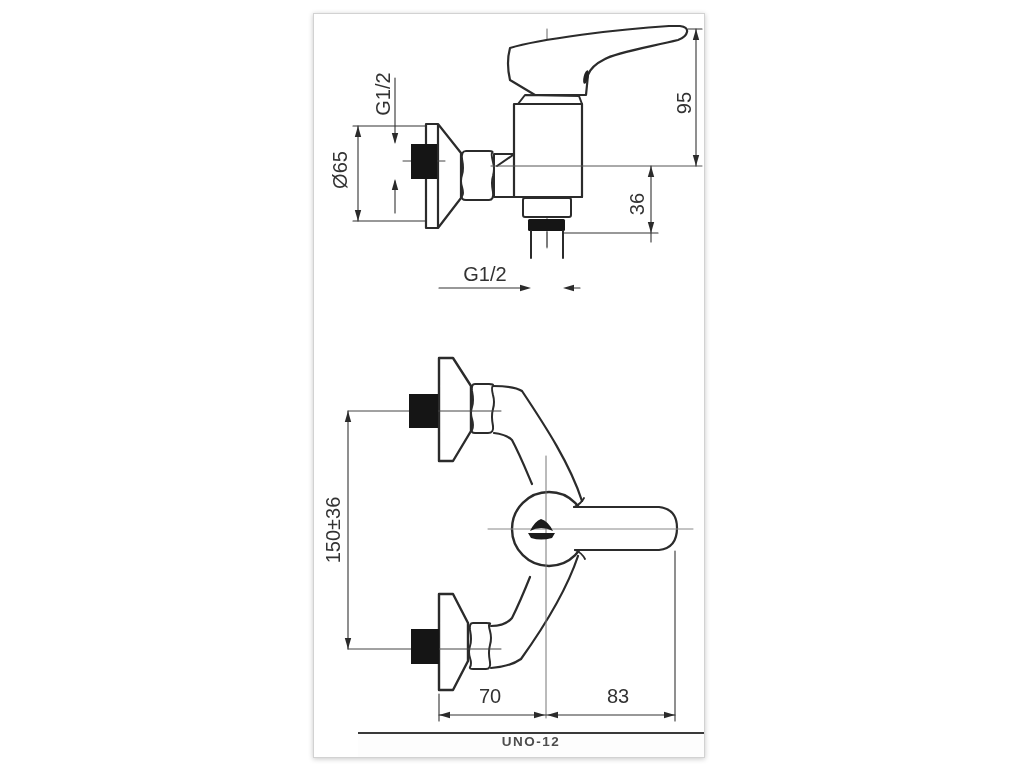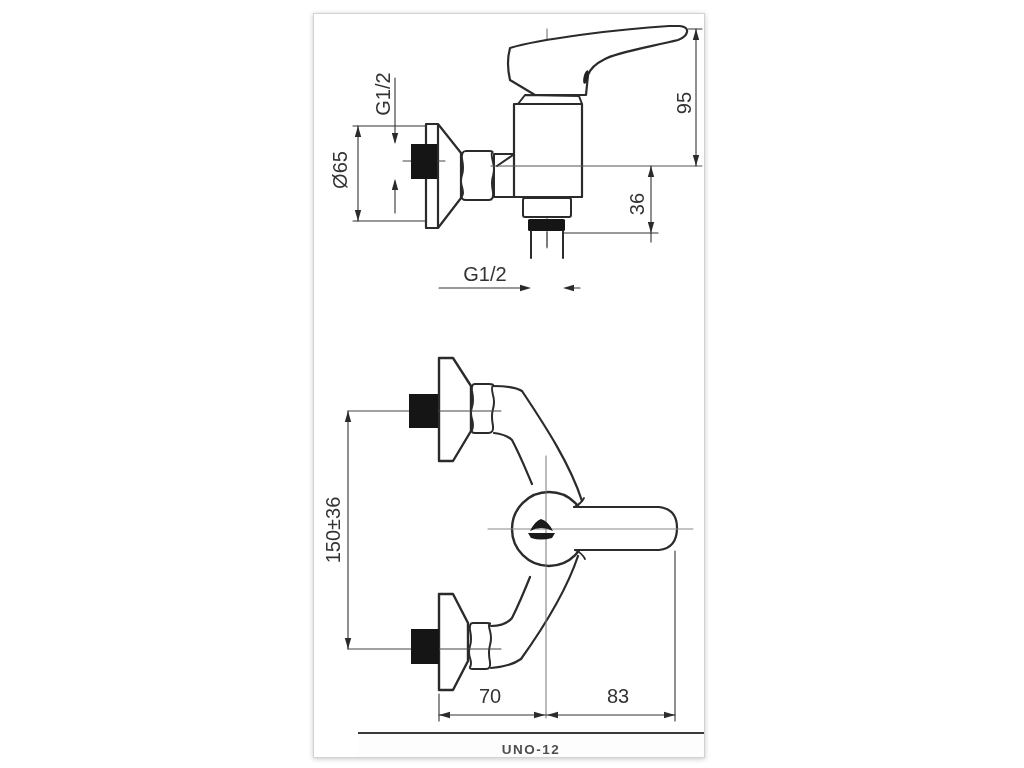--- a/index.html
+++ b/index.html
@@ -19,21 +19,21 @@
     box-shadow:0 1px 5px rgba(0,0,0,0.22);
   }
   .drawing{
     position:absolute; left:0; top:0;
   }
   .footer{
     position:absolute;
     left:0; right:0; bottom:0;
     height:23px;
     border-top:2px solid #3a3a3a;
-    display:flex; align-items:flex-end; justify-content:center;
+    display:flex; align-items:flex-start; justify-content:center;
     background:#fdfdfd;
     margin-left:44px;
   }
   .footer .code{
     font-size:13.5px;
     font-weight:bold;
     color:#4d4d4d;
     letter-spacing:1.5px;
   }
   svg text{

